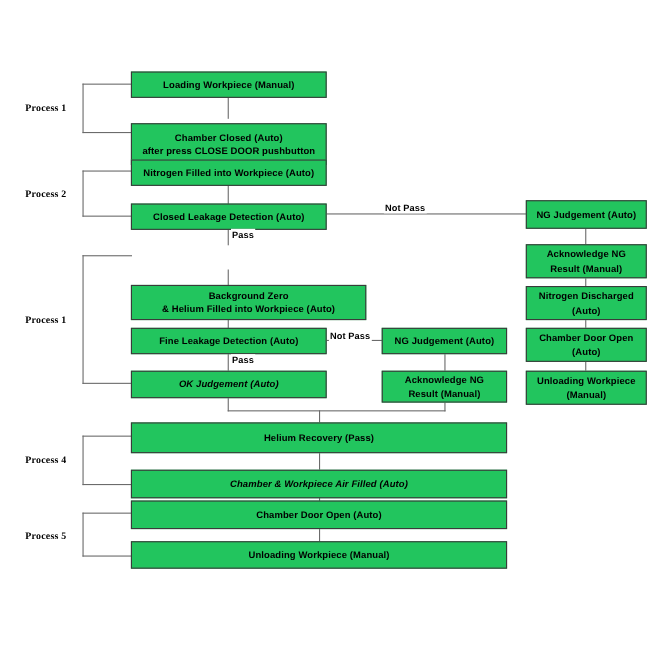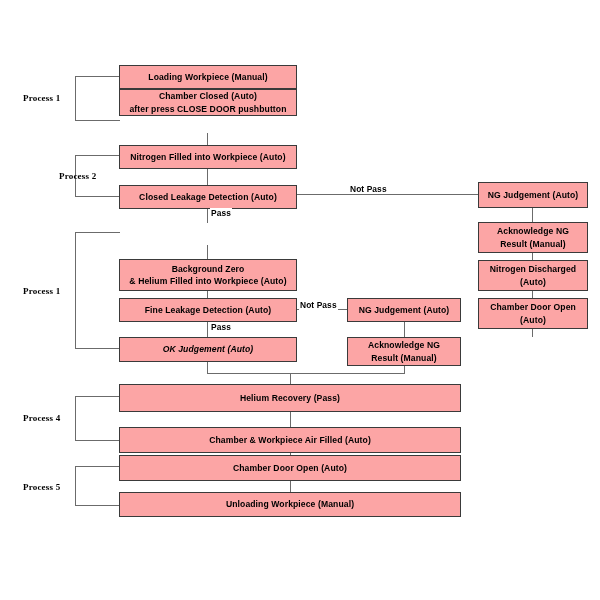--- a/index.html
+++ b/index.html
@@ -12,21 +12,21 @@
     width: 600px;
     height: 600px;
     background: #ffffff;
     font-family: "Liberation Sans", sans-serif;
     overflow: hidden;
   }
   .box {
     position: absolute;
     box-sizing: border-box;
     border: 1.4px solid #3a3a3a;
-    background: #fca5a5;
+    background: #22c55e;
     display: flex;
     align-items: center;
     justify-content: center;
     text-align: center;
     font-weight: bold;
     font-size: 8.6px;
     color: #000000;
     line-height: 1.45;
     letter-spacing: 0.1px;
     white-space: pre-line;
@@ -104,45 +104,45 @@
   <div class="vline" style="left:404px; top:322px; height:15px;"></div>
   <div class="vline" style="left:404px; top:366px; height:8px;"></div>
 
   <div class="bracket" style="left:75px;  top:76px;  width:45px; height:45px;"></div>
   <div class="bracket" style="left:75px;  top:155px; width:45px; height:42px;"></div>
   <div class="bracket" style="left:75px;  top:232px; width:45px; height:117px;"></div>
   <div class="bracket" style="left:75px;  top:396px; width:45px; height:45px;"></div>
   <div class="bracket" style="left:75px;  top:466px; width:45px; height:40px;"></div>
 
   <div class="process-label" style="left:23px; top:93px;">Process 1</div>
-  <div class="process-label" style="left:23px; top:171px;margin-left:36px;">Process 2</div>
+  <div class="process-label" style="left:23px; top:171px;">Process 2</div>
   <div class="process-label" style="left:23px; top:286px;">Process 1</div>
   <div class="process-label" style="left:23px; top:413px;">Process 4</div>
   <div class="process-label" style="left:23px; top:482px;">Process 5</div>
 
   <div class="box" style="left:119px; top:65px;  width:178px; height:24px;">Loading Workpiece (Manual)</div>
 
-  <div class="box" style="left:119px; top:89px; width:178px; height:27px;">Chamber Closed  (Auto)
+  <div class="box" style="left:119px; top:112px; width:178px; height:38px;">Chamber Closed  (Auto)
 after press CLOSE DOOR pushbutton</div>
 
   <div class="box" style="left:119px; top:145px; width:178px; height:24px;">Nitrogen Filled into Workpiece (Auto)</div>
 
   <div class="box" style="left:119px; top:185px; width:178px; height:24px;">Closed Leakage Detection  (Auto)</div>
 
 
-  <div class="box" style="left:119px; top:259px; width:178px; height:32px;">Background Zero
+  <div class="box" style="left:119px; top:259px; width:214px; height:32px;">Background Zero
 &amp; Helium Filled into Workpiece  (Auto)</div>
 
   <div class="box" style="left:119px; top:298px; width:178px; height:24px;">Fine Leakage Detection (Auto)</div>
 
   <div class="box" style="left:119px; top:337px; width:178px; height:25px;font-style:italic;">OK Judgement  (Auto)</div>
 
   <div class="box" style="left:119px; top:384px; width:342px; height:28px;">Helium Recovery (Pass)</div>
 
-  <div class="box" style="left:119px; top:427px; width:342px; height:26px;">Chamber &amp; Workpiece Air Filled  (Auto)</div>
+  <div class="box" style="left:119px; top:427px; width:342px; height:26px;font-style:italic;">Chamber &amp; Workpiece Air Filled  (Auto)</div>
 
   <div class="box" style="left:119px; top:455px; width:342px; height:26px;">Chamber Door Open   (Auto)</div>
 
   <div class="box" style="left:119px; top:492px; width:342px; height:25px;">Unloading Workpiece  (Manual)</div>
 
   <div class="box" style="left:347px; top:298px; width:114px; height:24px;">NG Judgement  (Auto)</div>
 
   <div class="box" style="left:347px; top:337px; width:114px; height:29px;">Acknowledge NG
 Result (Manual)</div>
 
@@ -150,20 +150,22 @@
 
   <div class="box" style="left:478px; top:222px; width:110px; height:31px;">Acknowledge NG
 Result (Manual)</div>
 
   <div class="box" style="left:478px; top:260px; width:110px; height:31px;">Nitrogen Discharged
 (Auto)</div>
 
   <div class="box" style="left:478px; top:298px; width:110px; height:31px;">Chamber Door Open
 (Auto)</div>
 
+  <div class="box" style="left:478px; top:337px; width:110px; height:31px;">Unloading Workpiece
+(Manual)</div>
 
   <div class="edge-label" style="left:349px; top:184px;">Not Pass</div>
 
   <div class="edge-label" style="left:210px; top:208px;">Pass</div>
 
   <div class="edge-label" style="left:299px; top:300px;">Not Pass</div>
 
   <div class="edge-label" style="left:210px; top:322px;">Pass</div>
 
 </div>

